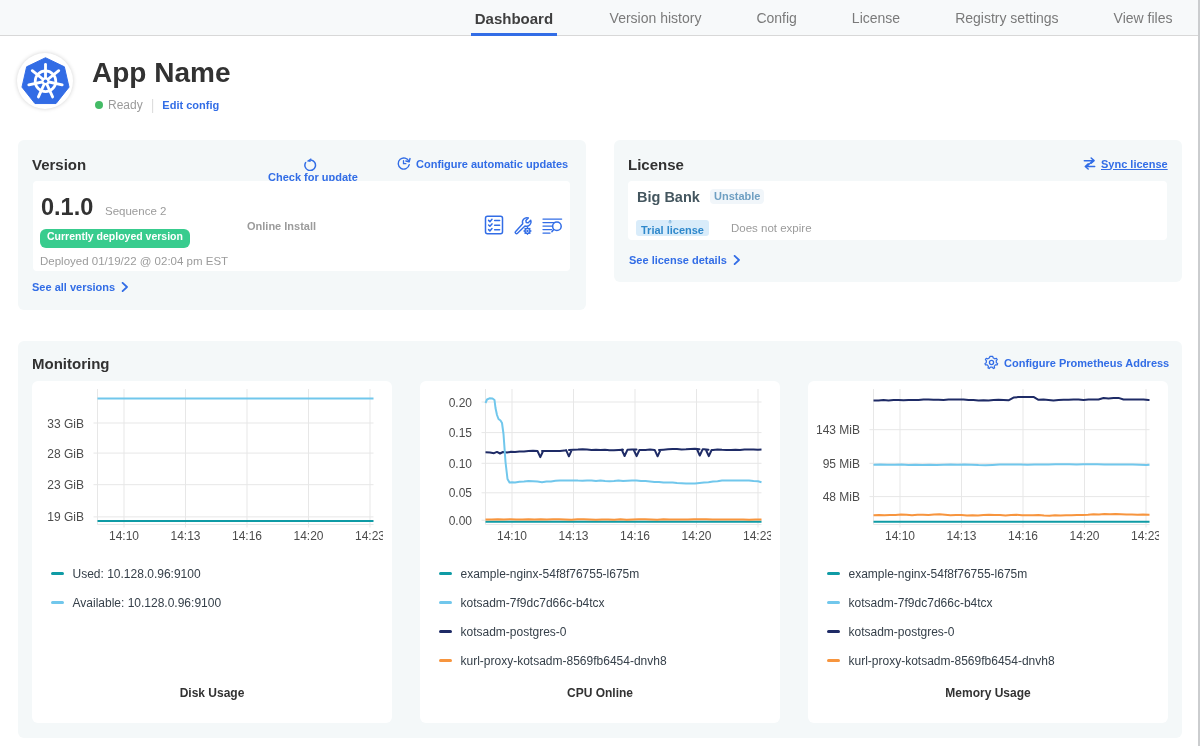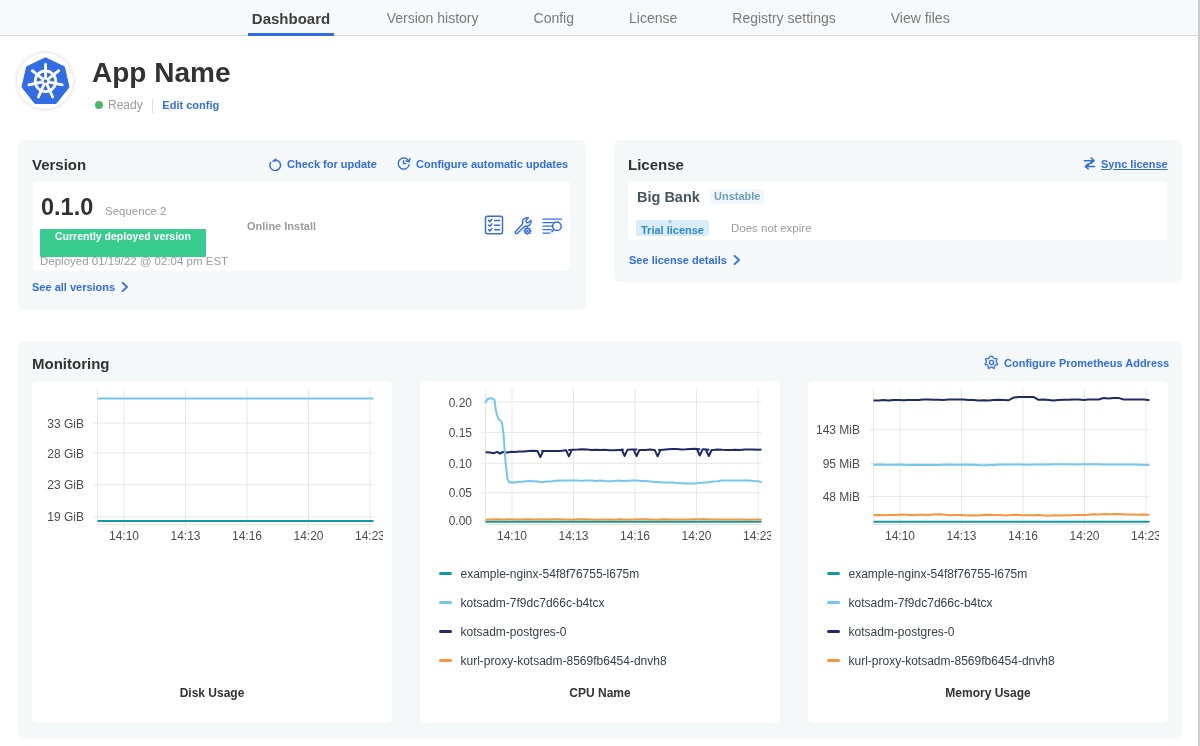--- a/index.html
+++ b/index.html
@@ -1,38 +1,38 @@
 <!DOCTYPE html>
 <html><head><meta charset="utf-8">
 <style>
 * { margin:0; padding:0; box-sizing:border-box; }
 html,body { width:1200px; height:746px; background:#fff; font-family:"Liberation Sans", sans-serif; position:relative; overflow:hidden; }
 .nav { position:absolute; left:0; top:0; width:1200px; height:36px; background:#f7f9fa; border-bottom:1px solid #d8d8d8; }
-.nav .tabs { position:absolute; left:0; top:0; width:100%; height:36px; display:flex; justify-content:center; }
+.nav .tabs { position:absolute; left:0; top:0; width:100%; height:36px; display:flex; justify-content:flex-end; }
 .tab { font-size:14px; color:#7a7a7a; padding:0 27.5px; line-height:37px; height:36px; }
 .tab.active { color:#3f3f3f; font-weight:bold; font-size:15px; border-bottom:3px solid #326de6; padding:0 4px; margin:0 25px; }
 .applogo { position:absolute; left:17px; top:53px; width:56px; height:56px; border-radius:50%; background:#fff; box-shadow:0 0 4px rgba(0,0,0,0.18); }
 .applogo svg { position:absolute; left:4px; top:4px; }
 .appname { position:absolute; left:92px; top:57px; font-size:28px; font-weight:bold; color:#323232; }
 .statusrow { position:absolute; left:92px; top:97px; height:15px; display:flex; align-items:center; font-size:12px; }
 .dot { width:8px; height:8px; border-radius:50%; background:#44bb66; margin:0 5px 0 3px; }
 .ready { color:#9b9b9b; }
 .pipe { color:#dedede; margin:0 8px; font-size:14px; }
 .editcfg { color:#326de6; font-weight:bold; font-size:11px; }
 .card { position:absolute; background:#f4f8f9; border-radius:6px; }
 #vcard { left:18px; top:140px; width:568px; height:170px; }
 #lcard { left:614px; top:140px; width:568px; height:142px; }
 #mcard { left:18px; top:341px; width:1164px; height:397px; }
 .cardhead { position:absolute; font-size:15px; font-weight:bold; color:#323232; }
 .whitebox { position:absolute; background:#fff; border-radius:4px; }
 .bluelink { position:absolute; display:flex; align-items:center; color:#326de6; font-weight:bold; font-size:11px; }
 .bluelink svg { margin-right:5px; }
 .vnum { position:absolute; left:41px; top:194px; font-size:23.5px; font-weight:bold; color:#323232; }
 .seq { position:absolute; left:105px; top:205px; font-size:11.5px; color:#9b9b9b; }
-.badge-green { position:absolute; left:40px; top:229px; height:28px; background:#38cc8e; color:#fff; font-size:10.5px; font-weight:bold; border-radius:1px; padding:0 15px; line-height:15.5px; }
+.badge-green { position:absolute; left:40px; top:229px; height:19px; background:#38cc8e; color:#fff; font-size:10.5px; font-weight:bold; border-radius:6px; padding:0 7px; line-height:15.5px; }
 .deployed { position:absolute; left:40px; top:255px; font-size:11.5px; color:#9b9b9b; }
 .online { position:absolute; left:247px; top:220px; font-size:11px; font-weight:bold; color:#9b9b9b; }
 .vicons { position:absolute; left:484px; top:215px; display:flex; align-items:flex-start; }
 .vicons svg { margin-right:9px; }
 .vicons svg:last-child { margin:3px 0 0 0; }
 .bigbank { position:absolute; left:637px; top:189px; font-size:14.5px; font-weight:bold; color:#44565f; }
 .unstable { position:absolute; left:710px; top:189px; height:14.5px; line-height:14.5px; background:#f1f6fa; color:#6e9fc2; font-size:11px; font-weight:bold; border-radius:4px; padding:0 4px; }
 .trial { position:absolute; left:636px; top:220px; height:15.5px; background:#d9ecfa; border-radius:3px; display:flex; align-items:center; padding:0 5px 0 5px;flex-direction:column; }
 .trial svg { margin-right:4px; }
 .trial span { color:#2f88cb; font-size:11px; font-weight:bold; }
@@ -78,21 +78,21 @@
 <div class="appname">App Name</div>
 <div class="statusrow">
     <div class="dot"></div>
     <span class="ready">Ready</span>
     <span class="pipe">|</span>
     <span class="editcfg">Edit config</span>
   </div>
 
 <div class="card" id="vcard"></div>
 <div class="cardhead" style="left:32px; top:156px;">Version</div>
-<div class="bluelink" style="left:268px; top:157px;">
+<div class="bluelink" style="left:268px; top:157px;flex-direction:column;">
     <svg width="14" height="14" viewBox="0 0 14 14">
       <path d="M2.6 5.55 A5.3 5.3 0 1 0 8.1 3.0" fill="none" stroke="#326de6" stroke-width="1.5" stroke-linecap="round"></path>
       <path d="M8.3 1.1 L7.5 4.9 L3.6 4.3 Z" fill="#326de6"></path>
     </svg>
     <span>Check for update</span>
   </div>
 <div class="bluelink" style="left:396px; top:156px;">
     <svg width="15" height="15" viewBox="0 0 17 17">
       <path d="M14.7 6.2 A6.3 6.3 0 1 0 15.0 9.8" fill="none" stroke="#326de6" stroke-width="1.6" stroke-linecap="round"></path>
       <path d="M15.9 2.9 L14.9 6.6 L11.2 5.7" fill="none" stroke="#326de6" stroke-width="1.6" stroke-linecap="round" stroke-linejoin="round"></path>
@@ -213,20 +213,30 @@
       <text x="43" y="103.2" text-anchor="end" font-size="12" fill="#4c4c4c">23 GiB</text>
       <text x="43" y="135.4" text-anchor="end" font-size="12" fill="#4c4c4c">19 GiB</text>
       <text x="83" y="154" text-anchor="middle" font-size="12" fill="#4c4c4c">14:10</text>
       <text x="144.5" y="154" text-anchor="middle" font-size="12" fill="#4c4c4c">14:13</text>
       <text x="206" y="154" text-anchor="middle" font-size="12" fill="#4c4c4c">14:16</text>
       <text x="267.5" y="154" text-anchor="middle" font-size="12" fill="#4c4c4c">14:20</text>
       <text x="329" y="154" text-anchor="middle" font-size="12" fill="#4c4c4c">14:23</text>
       <polyline points="56.5,12.6 332.5,12.6" fill="none" stroke="#71c7ec" stroke-width="2" stroke-linejoin="round"></polyline>
       <polyline points="56.5,134.9 332.5,134.9" fill="none" stroke="#0f9ba5" stroke-width="2" stroke-linejoin="round"></polyline>
     </svg>
+  <div class="legend">
+    <div class="lrow">
+        <div class="ldash" style="background:#0f9ba5"></div>
+        <div class="ltext">Used: 10.128.0.96:9100</div>
+      </div>
+    <div class="lrow">
+        <div class="ldash" style="background:#71c7ec"></div>
+        <div class="ltext">Available: 10.128.0.96:9100</div>
+      </div>
+  </div>
   <div class="ctitle">Disk Usage</div>
 </div>
 
 <div class="chartcard" style="left:420px;">
   <svg class="chart" width="342" height="162" viewBox="0 0 342 162">
       <line x1="52.5" y1="16" x2="332.5" y2="16" stroke="#e7e7e7" stroke-width="1"></line>
       <line x1="52.5" y1="46.6" x2="332.5" y2="46.6" stroke="#e7e7e7" stroke-width="1"></line>
       <line x1="52.5" y1="77.3" x2="332.5" y2="77.3" stroke="#e7e7e7" stroke-width="1"></line>
       <line x1="52.5" y1="106.8" x2="332.5" y2="106.8" stroke="#e7e7e7" stroke-width="1"></line>
       <line x1="52.5" y1="134.2" x2="332.5" y2="134.2" stroke="#e7e7e7" stroke-width="1"></line>
@@ -263,21 +273,21 @@
       </div>
     <div class="lrow">
         <div class="ldash" style="background:#1e2b66"></div>
         <div class="ltext">kotsadm-postgres-0</div>
       </div>
     <div class="lrow">
         <div class="ldash" style="background:#f7953e"></div>
         <div class="ltext">kurl-proxy-kotsadm-8569fb6454-dnvh8</div>
       </div>
   </div>
-  <div class="ctitle">CPU Name</div>
+  <div class="ctitle">CPU Online</div>
 </div>
 
 <div class="chartcard" style="left:808px;">
   <svg class="chart" width="342" height="162" viewBox="0 0 342 162">
       <line x1="52.5" y1="43.7" x2="332.5" y2="43.7" stroke="#e7e7e7" stroke-width="1"></line>
       <line x1="52.5" y1="77.3" x2="332.5" y2="77.3" stroke="#e7e7e7" stroke-width="1"></line>
       <line x1="52.5" y1="110.6" x2="332.5" y2="110.6" stroke="#e7e7e7" stroke-width="1"></line>
       <line x1="83" y1="3.0" x2="83" y2="141.5" stroke="#e7e7e7" stroke-width="1"></line>
       <line x1="144.5" y1="3.0" x2="144.5" y2="141.5" stroke="#e7e7e7" stroke-width="1"></line>
       <line x1="206" y1="3.0" x2="206" y2="141.5" stroke="#e7e7e7" stroke-width="1"></line>

